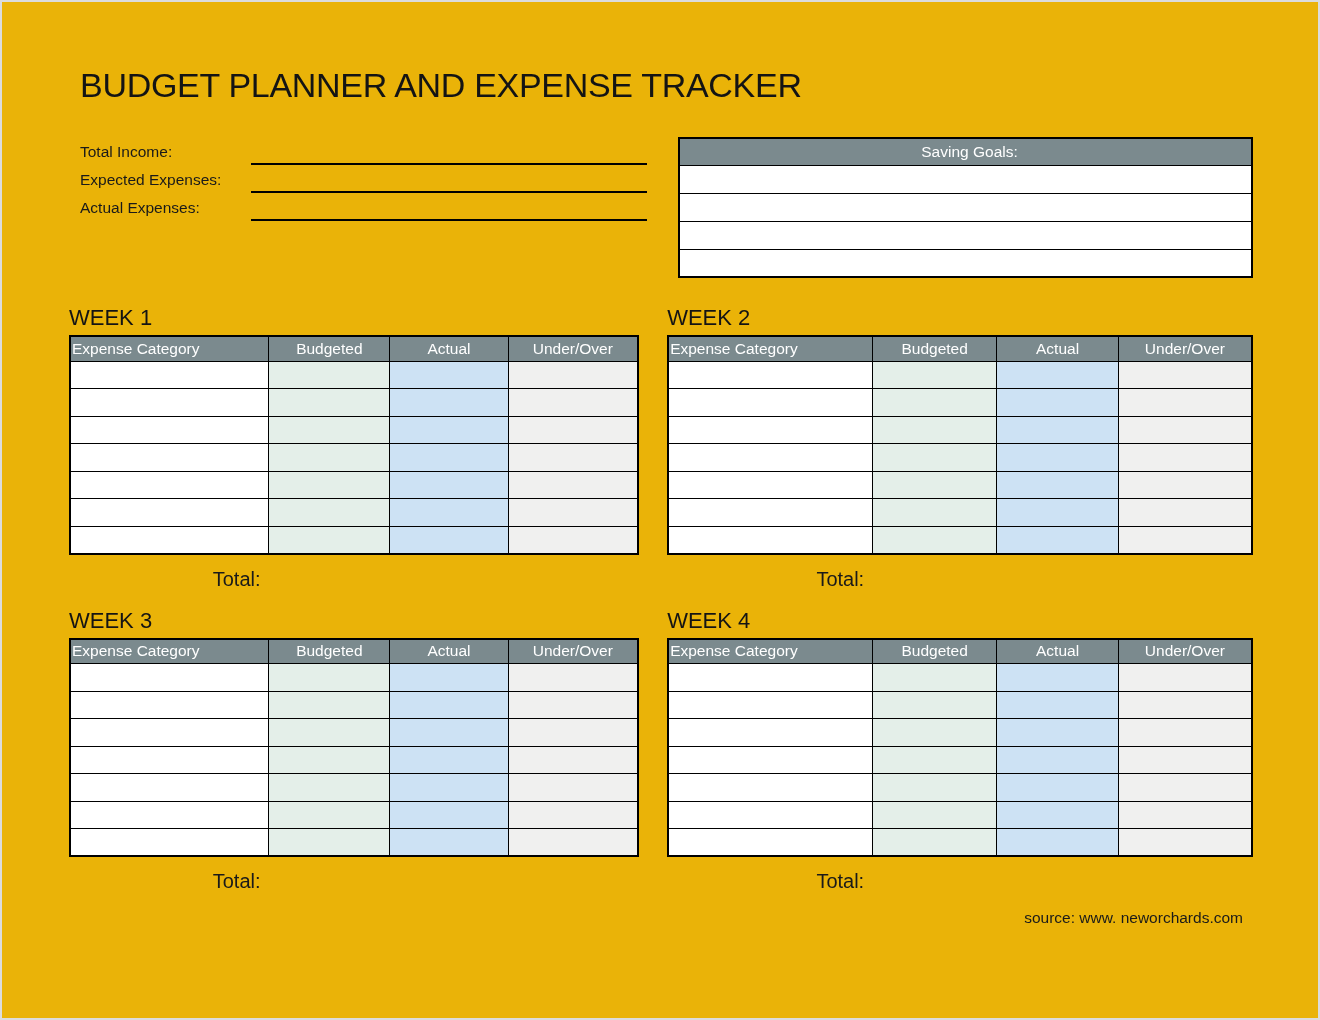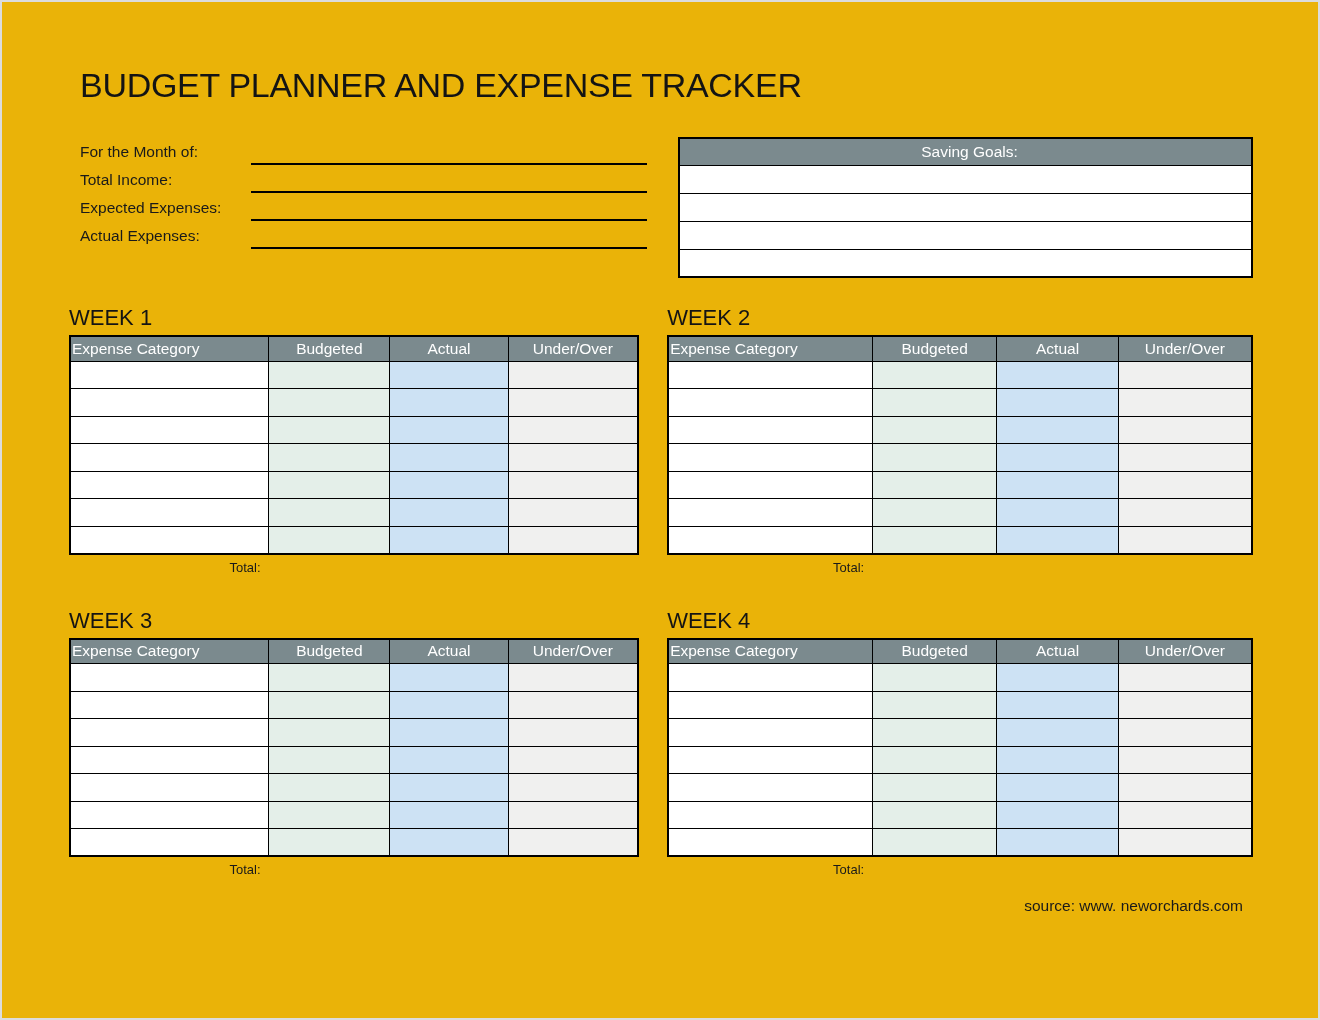--- a/index.html
+++ b/index.html
@@ -68,40 +68,37 @@
   .week-table th.c0{text-align:left;}
   .week-table td{height:27.5px;border:1.5px solid var(--line);background:#fff;}
   .week-table td.c1{background:var(--budgeted-bg);}
   .week-table td.c2{background:var(--actual-bg);}
   .week-table td.c3{background:var(--underover-bg);}
   col.w0{width:35%;}col.w1{width:21.3%;}col.w2{width:20.8%;}col.w3{width:22.9%;}
 
   .total-row{margin-top:3px;height:23px;}
   .total-label{
     display:inline-block;width:35%;text-align:right;padding-right:8px;
-    font-size:13px;
+    font-size:20px;
+    margin-top:10px;
   }
 
   
-  .source-row{margin-top:14px;text-align:right;padding-right:10px;font-size:15.5px;}
+  .source-row{margin-top:26px;text-align:right;padding-right:10px;font-size:15.5px;}
 </style>
 </head>
 <body>
 
 <div class="page">
   <div class="content">
 
     <h1 class="page-title">BUDGET PLANNER AND EXPENSE TRACKER</h1>
 
     <div class="top-section">
       <div class="form-block">
-        <div class="form-row">
-          <span class="form-label">For the Month of:</span>
-          <span class="form-line"></span>
-        </div>
         <div class="form-row">
           <span class="form-label">Total Income:</span>
           <span class="form-line"></span>
         </div>
         <div class="form-row">
           <span class="form-label">Expected Expenses:</span>
           <span class="form-line"></span>
         </div>
         <div class="form-row">
           <span class="form-label">Actual Expenses:</span>

